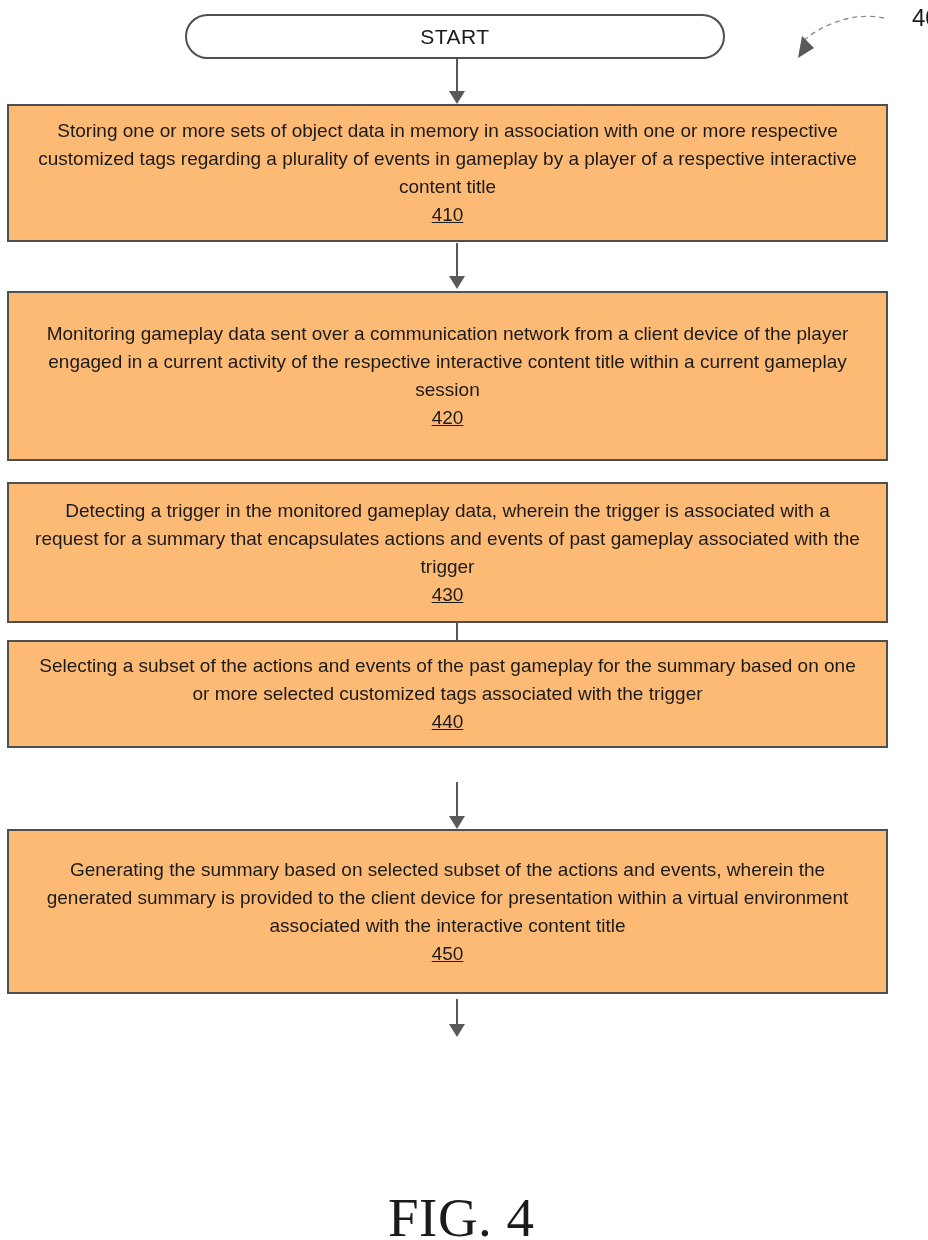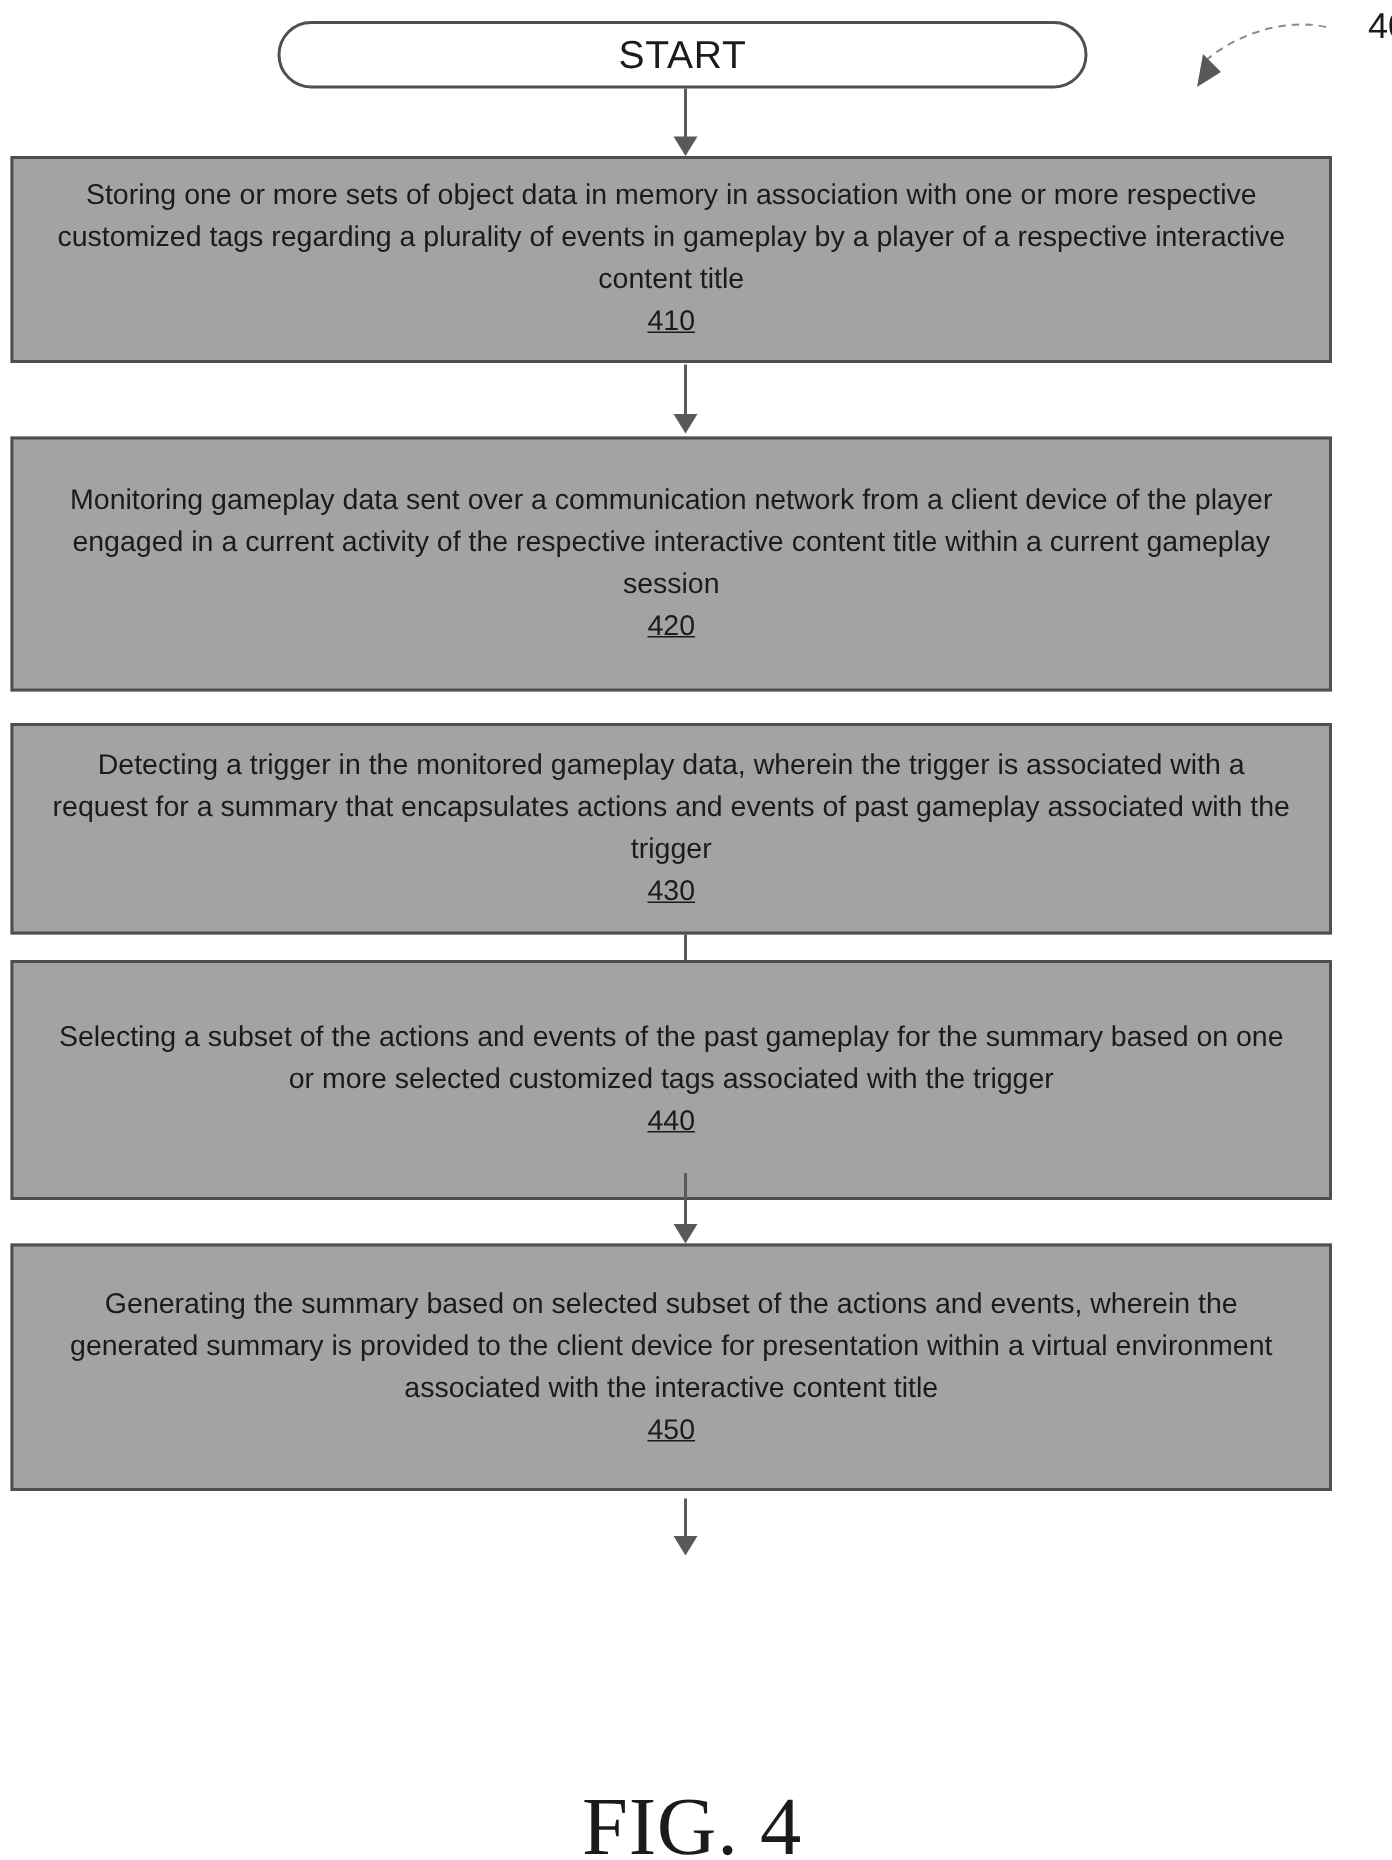--- a/index.html
+++ b/index.html
@@ -13,46 +13,46 @@
     overflow: hidden;
   }
   .terminal {
     position: absolute;
     border: 2px solid #4f4f4f;
     border-radius: 24px;
     box-sizing: border-box;
     display: flex;
     align-items: center;
     justify-content: center;
-    font-size: 26px;
+    font-size: 21px;
     letter-spacing: 0.5px;
     background: #ffffff;
   }
   .terminal-start { left: 185px; top: 14px;   width: 540px; height: 45px; }
   .terminal-end   { left: 186px; top: 1037px; width: 538px; height: 44px; }
   .step {
     position: absolute;
     left: 7px;
     width: 881px;
     box-sizing: border-box;
     border: 2px solid #4f4f4f;
-    background: #a3a3a3;
+    background: #fdba74;
     display: flex;
     flex-direction: column;
     align-items: center;
     justify-content: center;
     text-align: center;
     font-size: 19px;
     line-height: 28px;
     padding: 4px 22px;
   }
   .step-410 { top: 104px; height: 138px; }
   .step-420 { top: 291px; height: 170px; }
   .step-430 { top: 482px; height: 141px; }
-  .step-440 { top: 640px; height: 160px; }
+  .step-440 { top: 640px; height: 108px; }
   .step-450 { top: 829px; height: 165px; }
   .step-number { text-decoration: underline; }
   .vline {
     position: absolute;
     left: 456px;
     width: 2px;
     background: #595959;
   }
   .ahead {
     position: absolute;

